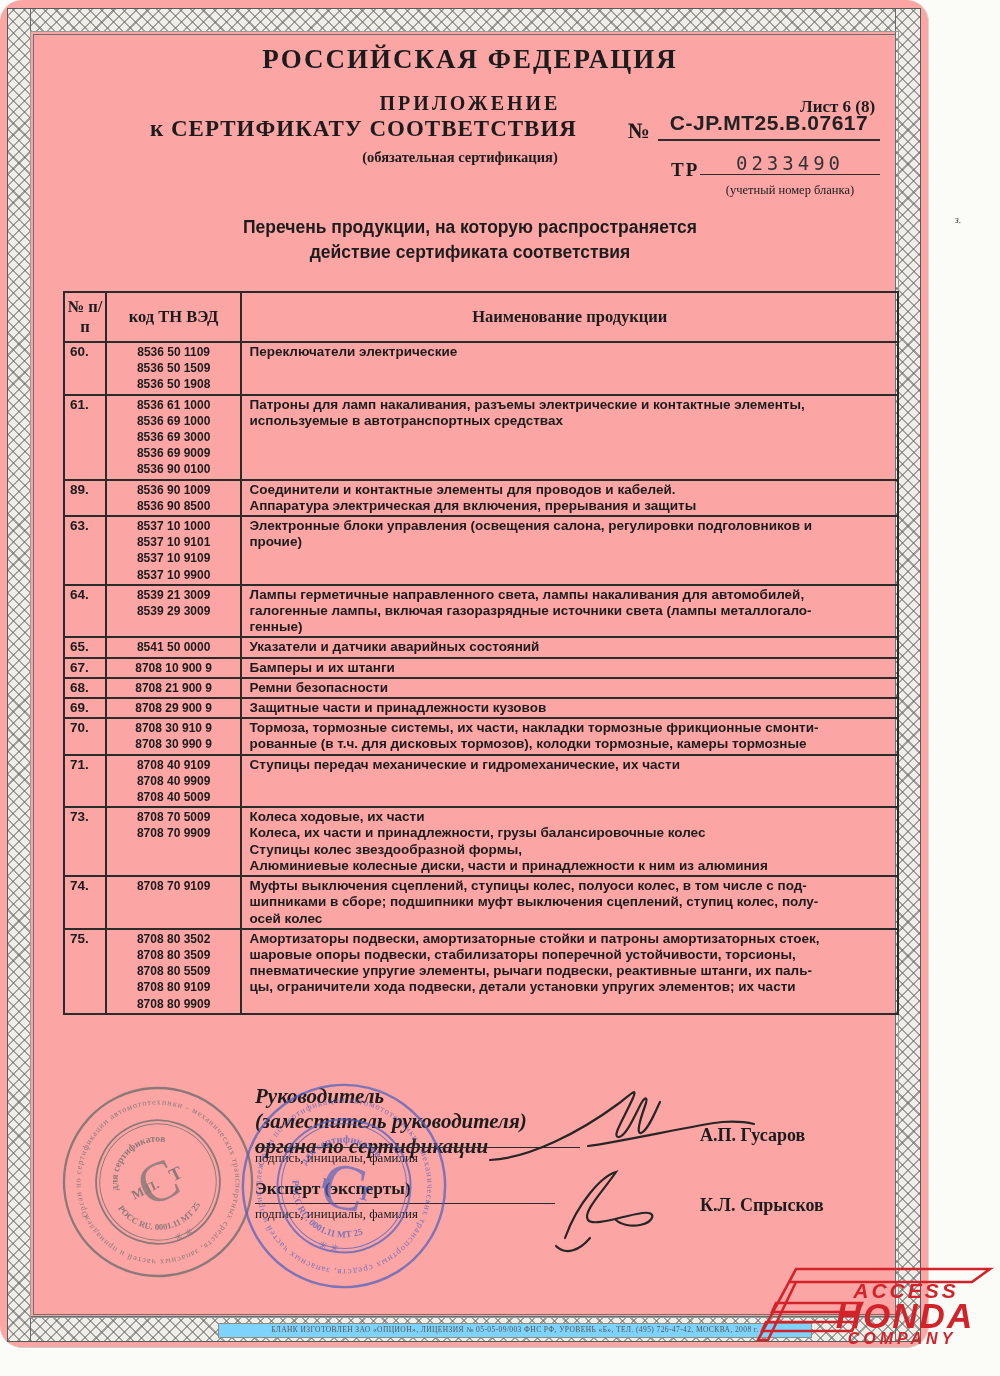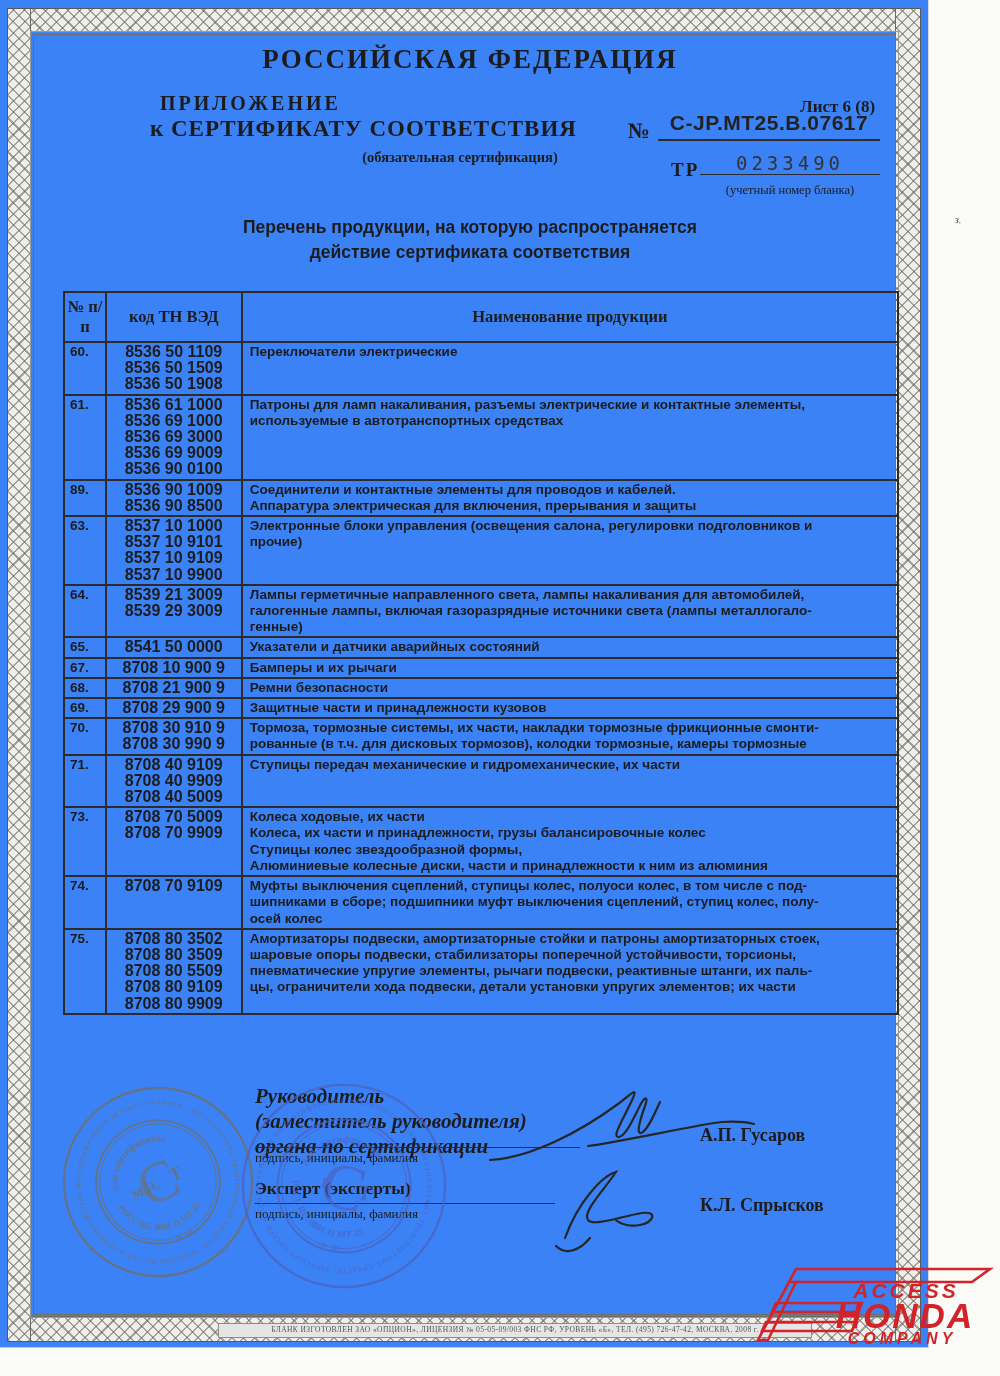--- a/index.html
+++ b/index.html
@@ -1,36 +1,36 @@
 <!DOCTYPE html>
 <html><head>
 <meta charset="utf-8">
 <style>
   html,body{margin:0;padding:0;background:#fbfbf8;}
   .canvas{position:relative;width:1000px;height:1376px;overflow:hidden;
           font-family:"Liberation Serif",serif;color:#1c1c1c;}
   .paper{position:absolute;left:0;top:0;width:928px;height:1347px;
-         background:#3b82f6;border-right:1px solid #ddd9d2;border-bottom:1px solid #cfccc5;}
+         background:#fca5a5;border-right:1px solid #ddd9d2;border-bottom:1px solid #cfccc5;border-radius:22px;}
   
   .frame{position:absolute;left:7px;top:8px;width:912px;height:1332px;border:1.5px solid #5a5a58;}
   .band{position:absolute;background-color:#efeee9;
         background-image:
           repeating-linear-gradient(45deg, rgba(96,96,94,.55) 0 1.5px, transparent 1.5px 8px),
           repeating-linear-gradient(-45deg, rgba(96,96,94,.55) 0 1.5px, transparent 1.5px 8px);}
   .band-top{left:0;top:0;width:100%;height:22px;border-bottom:1px solid #6a6a68;}
   .band-bottom{left:0;bottom:0;width:100%;height:24px;border-top:1px solid #6a6a68;}
   .band-left{left:0;top:0;width:22px;height:100%;border-right:1px solid #6a6a68;}
   .band-right{right:0;top:0;width:24px;height:100%;border-left:1px solid #6a6a68;}
   .inner-frame{position:absolute;left:33px;top:34px;width:861px;height:1279px;
                border:1px solid #6e6e6c;outline:1px solid #9a9a96;outline-offset:2px;}
   
   .hdr-country{position:absolute;left:160px;top:44px;width:620px;text-align:center;
                font-size:27px;font-weight:bold;letter-spacing:2px;}
   .hdr-sheet{position:absolute;left:800px;top:52px;font-size:17px;font-weight:bold;margin-top:45px;}
-  .hdr-app{position:absolute;left:160px;top:92px;width:620px;text-align:left;
+  .hdr-app{position:absolute;left:160px;top:92px;width:620px;text-align:center;
            font-size:20px;font-weight:bold;letter-spacing:3px;}
   .hdr-certline{position:absolute;left:150px;top:116px;width:520px;
                 font-size:23px;font-weight:bold;letter-spacing:1px;}
   .numsign{position:absolute;left:628px;top:118px;font-size:22px;font-weight:bold;}
   .cert-no{position:absolute;left:658px;top:111px;width:222px;text-align:center;
            border-bottom:2px solid #2c2c2c;padding-bottom:4px;
            font-family:"Liberation Sans",sans-serif;font-size:21px;font-weight:bold;
            letter-spacing:.5px;color:#222;}
   .hdr-oblig{position:absolute;left:160px;top:149px;width:600px;text-align:center;font-size:14.5px;font-weight:bold;}
   .tr-label{position:absolute;left:671px;top:159px;font-size:19px;font-weight:bold;letter-spacing:2px;}
@@ -42,41 +42,41 @@
              font-family:"Liberation Sans",sans-serif;font-size:17.5px;font-weight:bold;
              line-height:1.45;white-space:pre-line;}
   
   table.prod{position:absolute;left:63px;top:291px;width:836px;border-collapse:collapse;
              font-family:"Liberation Sans",sans-serif;}
   table.prod th,table.prod td{border:2px solid #2b2b29;vertical-align:top;}
   table.prod th{font-family:"Liberation Serif",serif;font-size:16.5px;font-weight:bold;
                 padding:4px 2px;height:40px;vertical-align:middle;}
   th.h-num{width:33px;} th.h-code{width:132px;} th.h-name{width:665px;}
   td.c-num{font-size:13.5px;font-weight:bold;padding:1px 16px 1px 5px;}
-  td.c-code{font-size:16px;font-weight:bold;text-align:center;padding:1px 13px;
+  td.c-code{font-size:12px;font-weight:bold;text-align:center;padding:1px 13px;
             white-space:pre-line;line-height:16.2px;}
   td.c-name{font-size:13.5px;font-weight:bold;padding:1px 4px 1px 7px;
             white-space:pre-line;line-height:16.2px;}
   
   .sig-role{position:absolute;left:255px;top:1084px;font-size:21px;font-weight:600;
             line-height:1.2;white-space:pre-line;font-style:italic;}
   .sig-line1{position:absolute;left:255px;top:1147px;width:325px;border-top:1.5px solid #2c2c2c;}
   .sig-cap1{position:absolute;left:255px;top:1150px;font-size:13px;}
   .sig-role2{position:absolute;left:255px;top:1178px;font-size:17.5px;font-weight:600;}
   .sig-line2{position:absolute;left:255px;top:1203px;width:300px;border-top:1.5px solid #2c2c2c;}
   .sig-cap2{position:absolute;left:255px;top:1206px;font-size:13px;}
   .sig-name1{position:absolute;left:700px;top:1125px;font-size:18px;font-weight:bold;}
   .sig-name2{position:absolute;left:700px;top:1195px;font-size:18px;font-weight:bold;}
   
   .stamp{position:absolute;}
   .stamp-grey{left:52px;top:1076px;transform:rotate(-26deg);opacity:.8;}
   .stamp-blue{left:230px;top:1072px;transform:rotate(14deg);opacity:.72;}
   .sigs{position:absolute;left:470px;top:1060px;}
   .honda{position:absolute;left:740px;top:1260px;}
-  .imprint{position:absolute;left:218px;top:1323px;width:592px;height:13px;background:#e5e5e5;
+  .imprint{position:absolute;left:218px;top:1323px;width:592px;height:13px;background:#7dd3fc;
            border:1px solid #8c8c88;font-size:7.5px;color:#55554f;text-align:center;
            line-height:12px;letter-spacing:.4px;overflow:hidden;white-space:nowrap;}
   .ink-mark{position:absolute;left:955px;top:214px;font-size:10px;color:#3a3a38;transform:rotate(8deg);}
   .st-txt{font-family:"Liberation Serif",serif;}
 </style>
 </head>
 <body>
 
 <div class="canvas">
   <div class="paper">
@@ -152,21 +152,21 @@
 генные)</td>
           </tr>
           <tr>
             <td class="c-num">65.</td>
             <td class="c-code">8541 50 0000</td>
             <td class="c-name">Указатели и датчики аварийных состояний</td>
           </tr>
           <tr>
             <td class="c-num">67.</td>
             <td class="c-code">8708 10 900 9</td>
-            <td class="c-name">Бамперы и их рычаги</td>
+            <td class="c-name">Бамперы и их штанги</td>
           </tr>
           <tr>
             <td class="c-num">68.</td>
             <td class="c-code">8708 21 900 9</td>
             <td class="c-name">Ремни безопасности</td>
           </tr>
           <tr>
             <td class="c-num">69.</td>
             <td class="c-code">8708 29 900 9</td>
             <td class="c-name">Защитные части и принадлежности кузовов</td>

